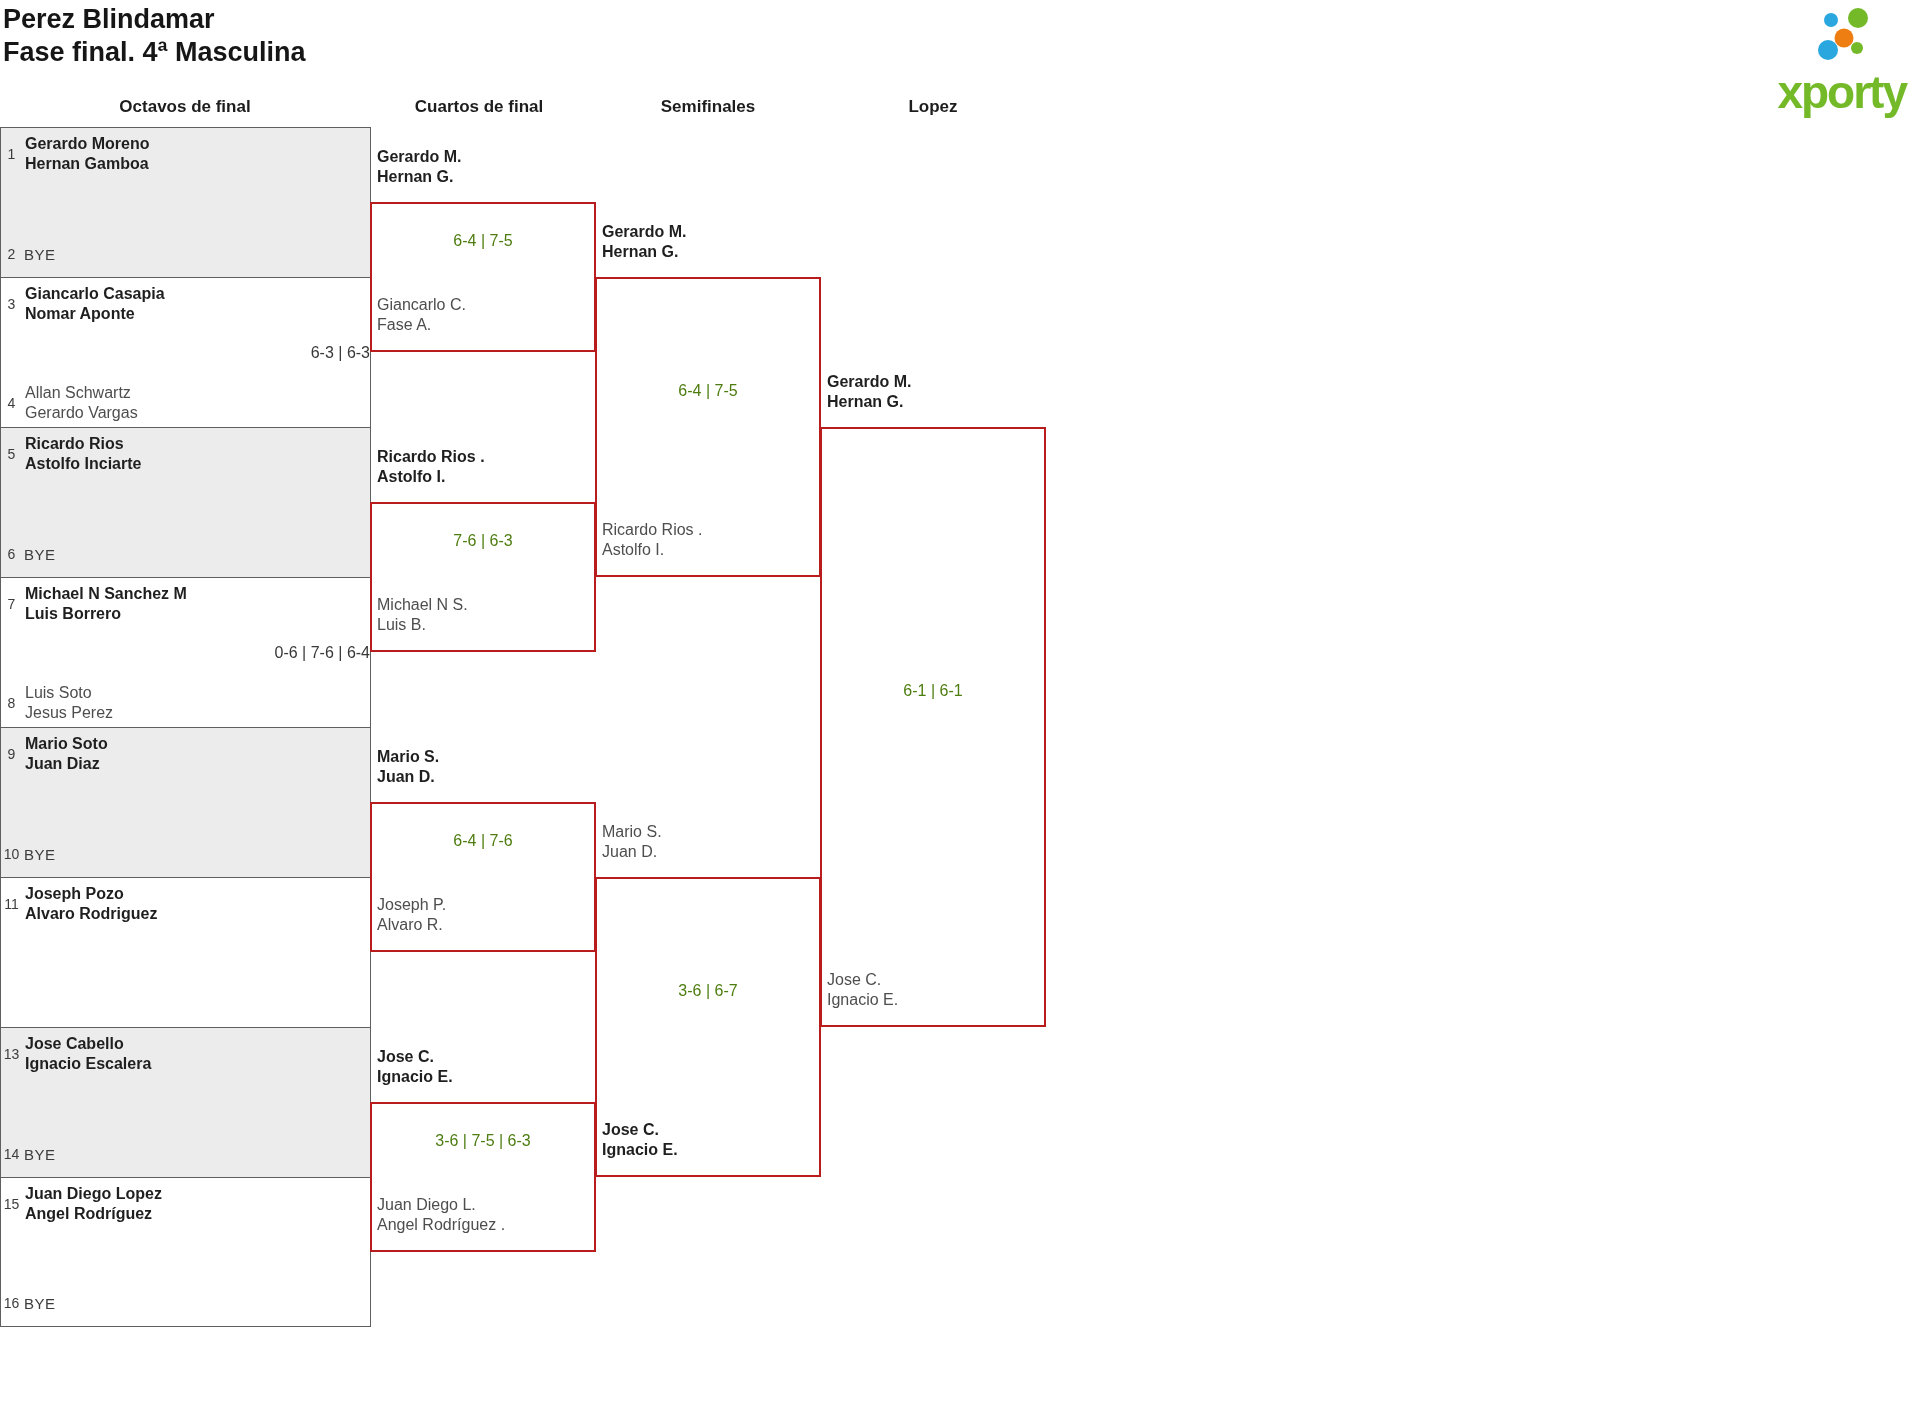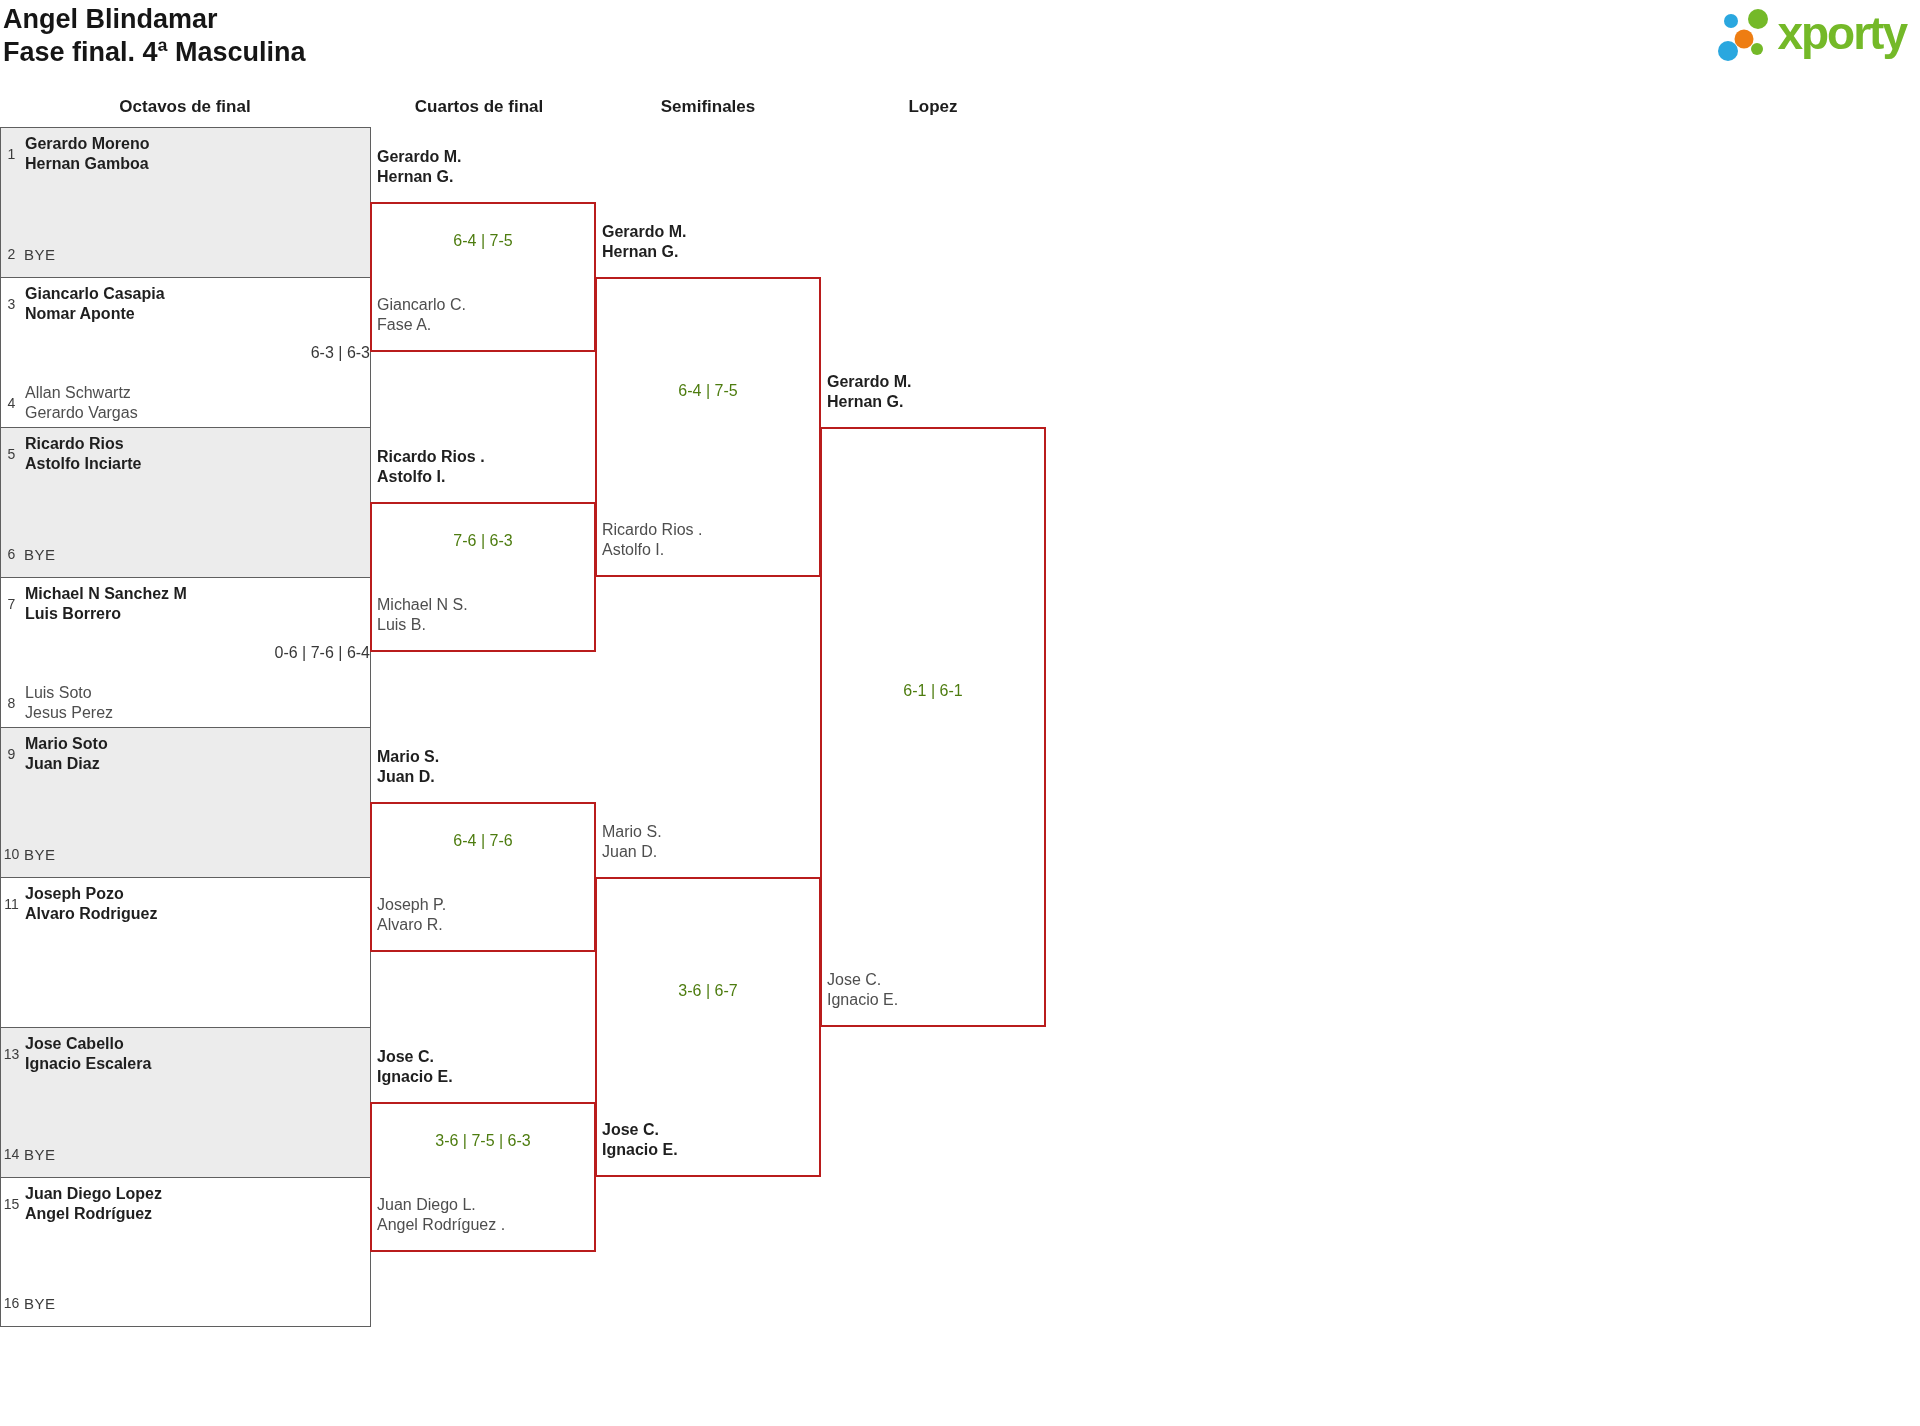--- a/index.html
+++ b/index.html
@@ -4,21 +4,21 @@
 <style>
   html,body{margin:0;padding:0;background:#ffffff;}
   body{font-family:"Liberation Sans",sans-serif;}
   .stage{position:relative;width:1920px;height:1426px;background:#fff;overflow:hidden;}
 
   
   .title{position:absolute;left:3px;top:3px;font-size:27px;line-height:33px;font-weight:700;color:#161616;}
   .colhead{position:absolute;top:97px;transform:translateX(-50%);font-size:17px;font-weight:700;color:#1d1d1d;white-space:nowrap;}
 
   
-  .logo{position:absolute;top:6px;right:14px;height:58px;display:flex;align-items:center;gap:9px;cursor:pointer;}
+  .logo{position:absolute;top:6px;right:14px;height:58px;display:flex;align-items:center;gap:9px;cursor:pointer;flex-direction:column;}
   .logo-text{font-size:46px;font-weight:700;letter-spacing:-2px;line-height:1;position:relative;top:-2px;}
 
   
   .mbox{position:absolute;left:0;width:371px;border:1px solid #5f5f5f;box-sizing:border-box;background:#fff;}
   .mbox.shaded{background:#ececec;}
   .rbox{position:absolute;border:2px solid #b91c1c;box-sizing:border-box;background:transparent;}
 
   .name{font-size:16px;line-height:20px;color:#4e4e4e;white-space:nowrap;}
   .name.w{font-weight:700;color:#1f1f1f;}
 
@@ -37,21 +37,21 @@
 
   .adv-top{position:absolute;left:5px;bottom:calc(100% + 17px);}
   .adv-bottom{position:absolute;left:5px;bottom:15px;}
 </style>
 </head>
 <body>
 
 <div class="stage">
 
   <div class="title">
-    <div>Angel Blindamar</div>
+    <div>Perez Blindamar</div>
     <div>Fase final. 4ª Masculina</div>
   </div>
 
   <div class="logo">
     <span style="display:inline-flex;">
       <svg width="52" height="56" viewBox="0 0 52 56">
         <circle cx="15" cy="14" r="7" fill="#2aa7df"></circle>
         <circle cx="42" cy="12" r="10" fill="#74b928"></circle>
         <circle cx="28" cy="32" r="9.5" fill="#ee7d12"></circle>
         <circle cx="12" cy="44" r="10" fill="#2aa7df"></circle>

